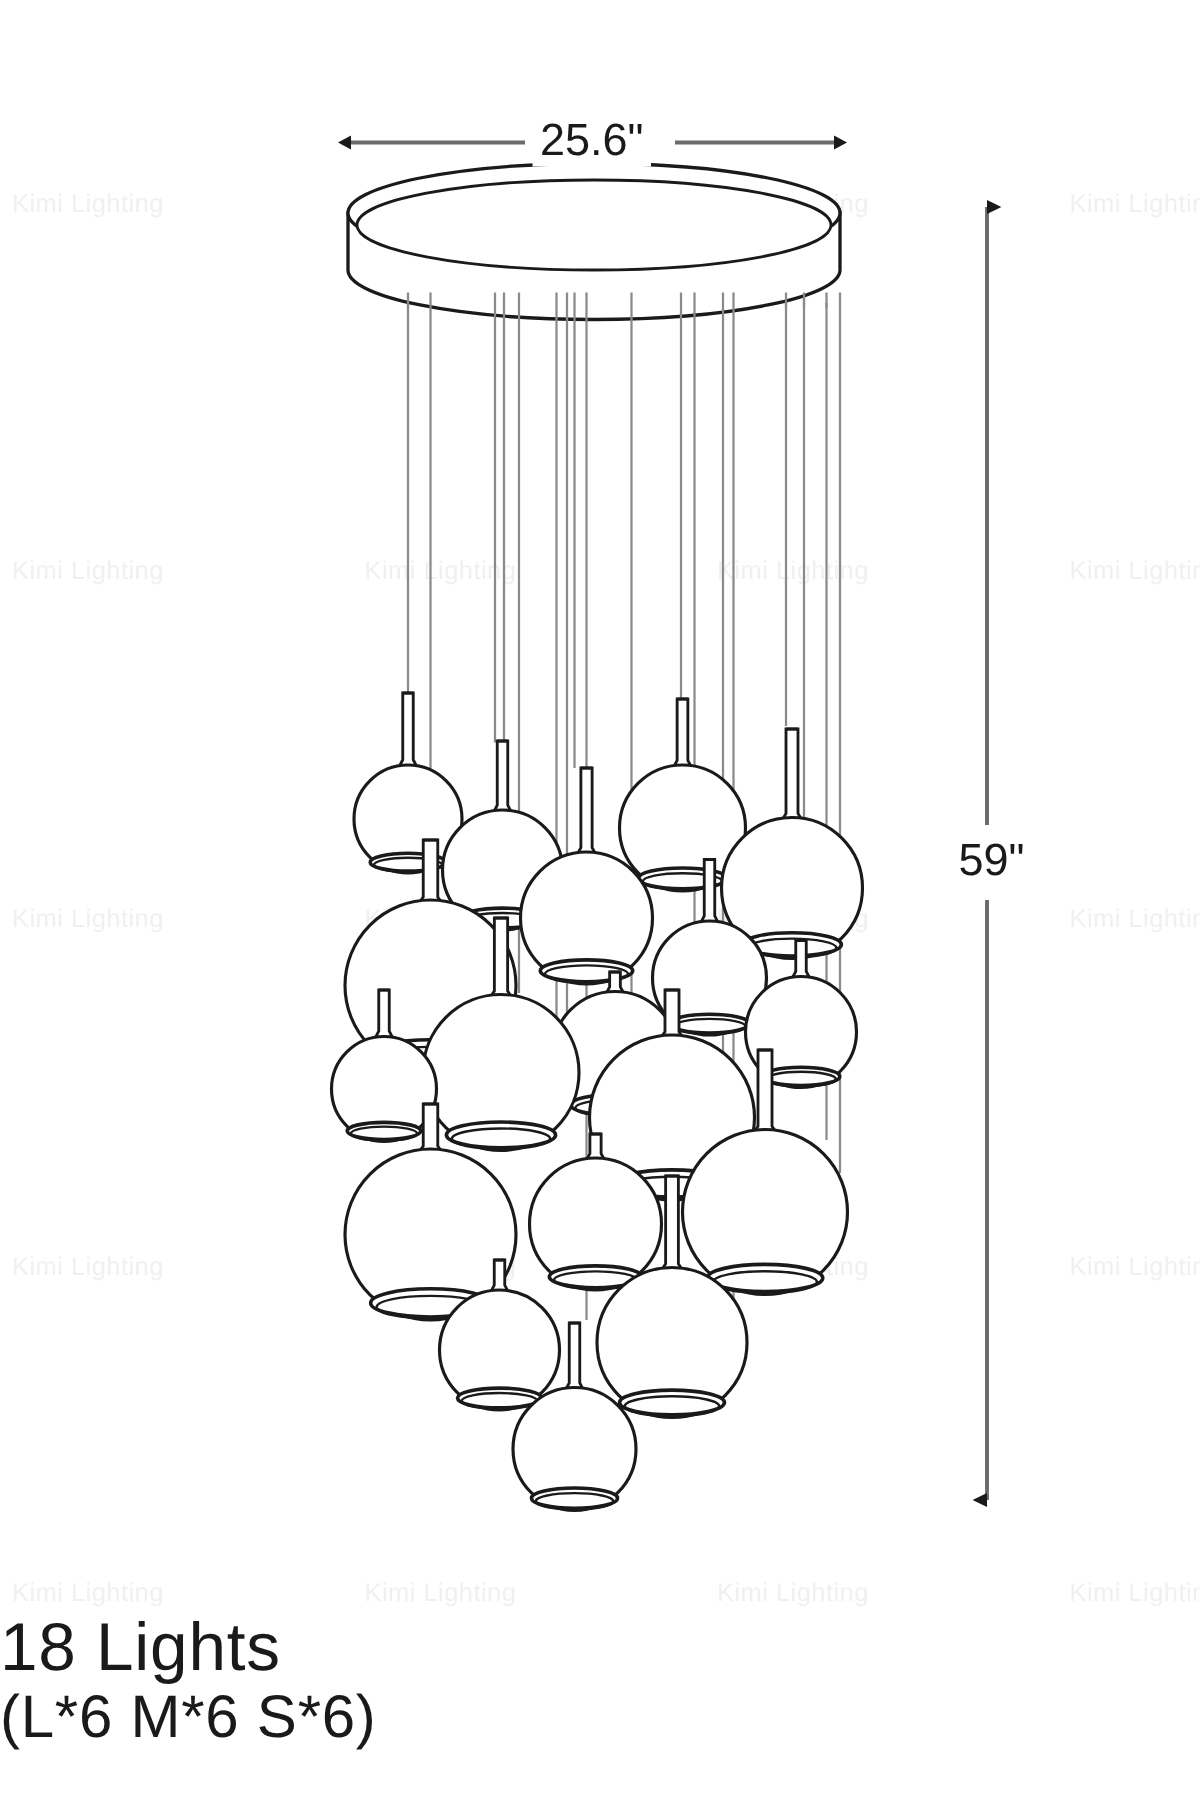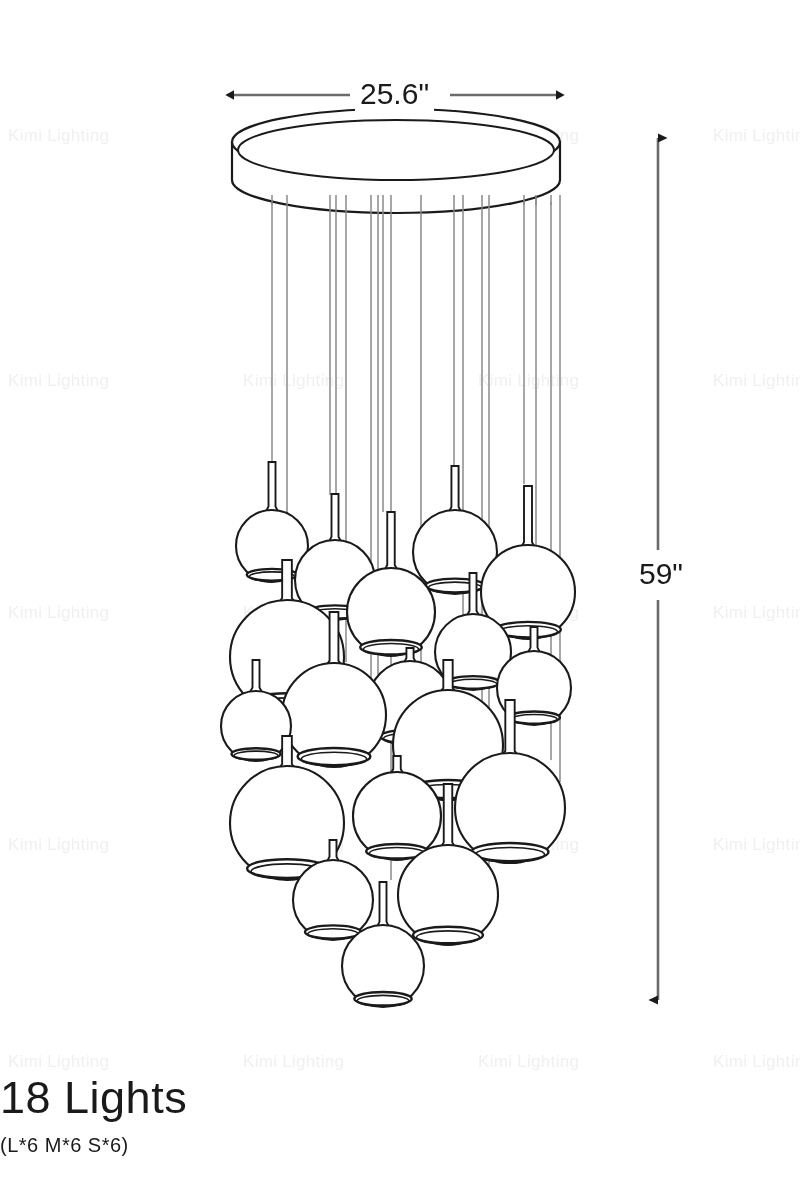--- a/index.html
+++ b/index.html
@@ -85,21 +85,21 @@
     width: 800px;
     margin-top: 26px;
   }
   #caption-main {
     font-size: 45px;
     line-height: 52px;
     color: #1a1a1a;
     letter-spacing: 0.5px;
   }
   #caption-sub {
-    font-size: 20px;
+    font-size: 40px;
     line-height: 38px;
     color: #1a1a1a;
     margin-top: 2px;
     letter-spacing: 0.5px;
   }
 </style>
 </head>
 <body>
 
 <div id="stage">

